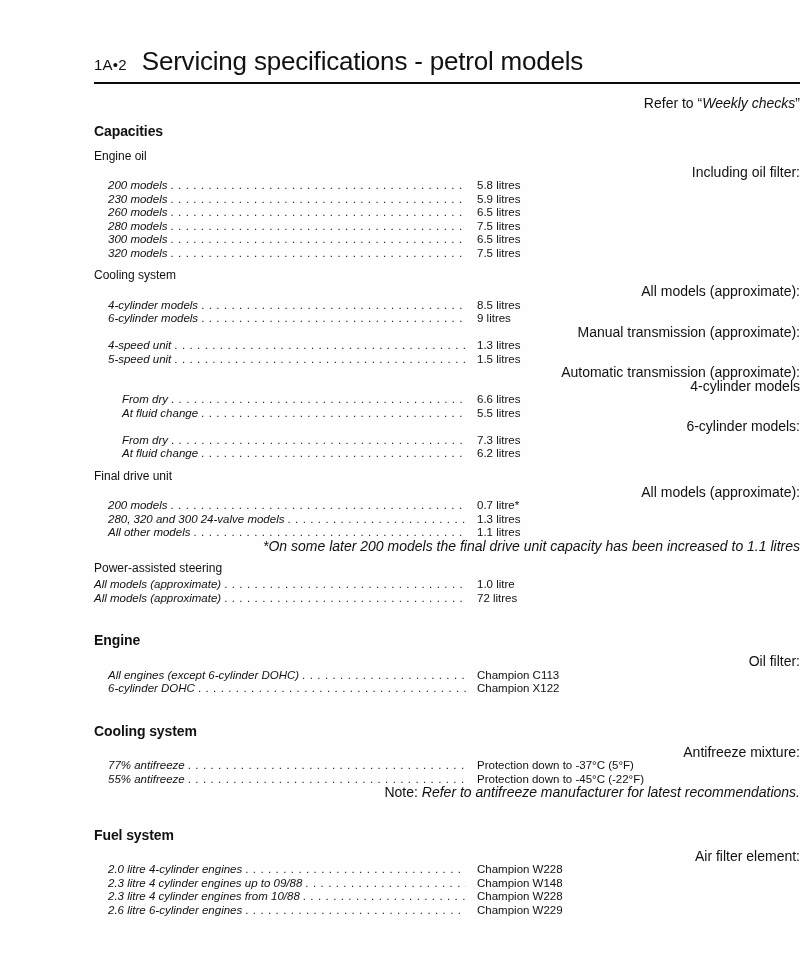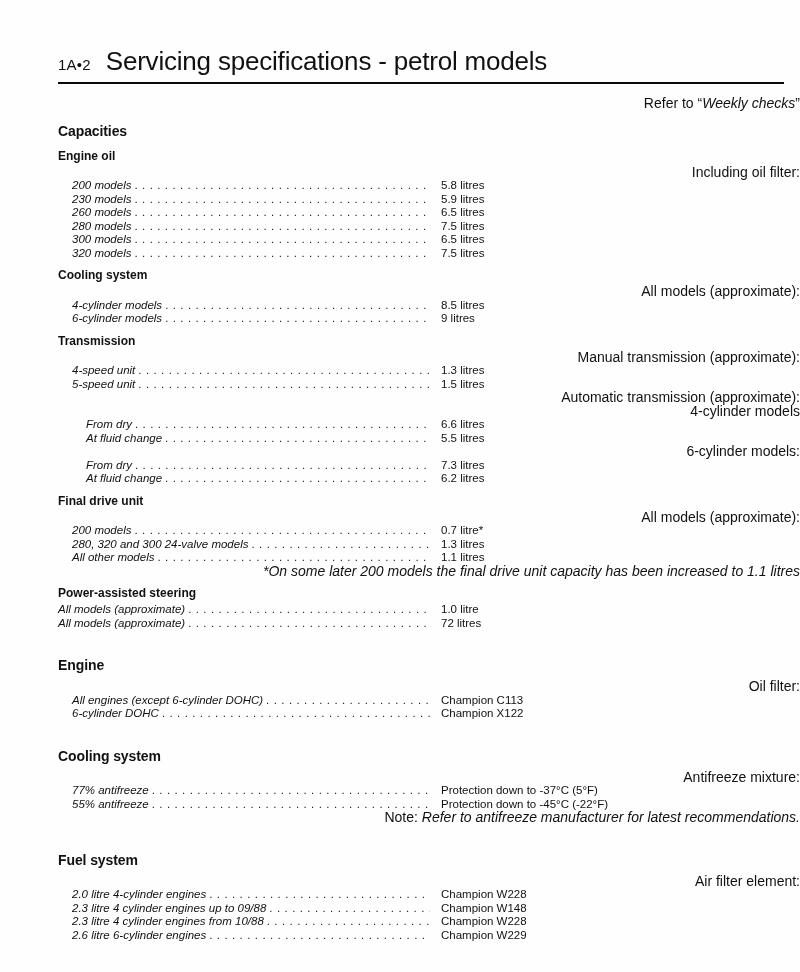--- a/index.html
+++ b/index.html
@@ -2,34 +2,34 @@
 <html><head>
 <meta charset="utf-8">
 <style>
   html, body { margin: 0; padding: 0; background: #ffffff; }
   .page {
     position: relative;
     width: 800px;
     height: 972px;
     background: #fefefe;
     box-sizing: border-box;
-    padding: 46px 0 0 58px;
+    padding: 46px 0 0 94px;
     font-family: "Liberation Sans", sans-serif;
     color: #111;
     overflow: hidden;
   }
   .header { display: flex; align-items: baseline; gap: 15px; }
   .pagenum { font-size: 15px; letter-spacing: 0.2px; }
   .title { font-size: 26px; letter-spacing: -0.2px; }
   .rule { width: 726px; border-bottom: 2.5px solid #0a0a0a; margin-top: 5px; }
   #doc { margin-top: 13px; }
   .h2 { font-size: 13px; font-weight: bold; line-height: 16px; }
   .h1 { font-size: 14px; font-weight: bold; line-height: 19px; margin-top: 11px; margin-bottom: 5px; letter-spacing: -0.1px; }
   .h1.gap { margin-top: 26px; }
-  .h3 { font-size: 12px; font-weight: bold; line-height: 14px; margin-top: 8px; margin-bottom: 3px; }
+  .h3 { font-size: 12px; font-weight: normal; line-height: 14px; margin-top: 8px; margin-bottom: 3px; }
   .line { font-size: 14px; line-height: 13.5px; text-align: right; }
   .row { display: flex; align-items: baseline; width: 561px; font-size: 11.5px; line-height: 13.5px; }
   .ind1 { padding-left: 14px; }
   .ind2 { padding-left: 28px; }
   .lbl { white-space: nowrap; font-style: italic; }
   .dots { flex: 1 1 auto; overflow: hidden; white-space: nowrap; margin-left: 3px; color: #1a1a1a; }
   .dots::before {
     content: ". . . . . . . . . . . . . . . . . . . . . . . . . . . . . . . . . . . . . . . . . . . . . . . . . . . . . . . . . . . . . . . . . . . . . . . . . . . . . . . . . . . . . . . .";
     letter-spacing: 0.6px;
   }
@@ -86,21 +86,20 @@
       <div class="row">
         <span class="lbl ind1">4-cylinder models</span>
         <span class="dots"></span>
         <span class="val">8.5 litres</span>
       </div>
       <div class="row">
         <span class="lbl ind1">6-cylinder models</span>
         <span class="dots"></span>
         <span class="val">9 litres</span>
       </div>
-      <div class="h3">Transmission</div>
       <div class="line">Manual transmission (approximate):</div>
       <div class="row">
         <span class="lbl ind1">4-speed unit</span>
         <span class="dots"></span>
         <span class="val">1.3 litres</span>
       </div>
       <div class="row">
         <span class="lbl ind1">5-speed unit</span>
         <span class="dots"></span>
         <span class="val">1.5 litres</span>

